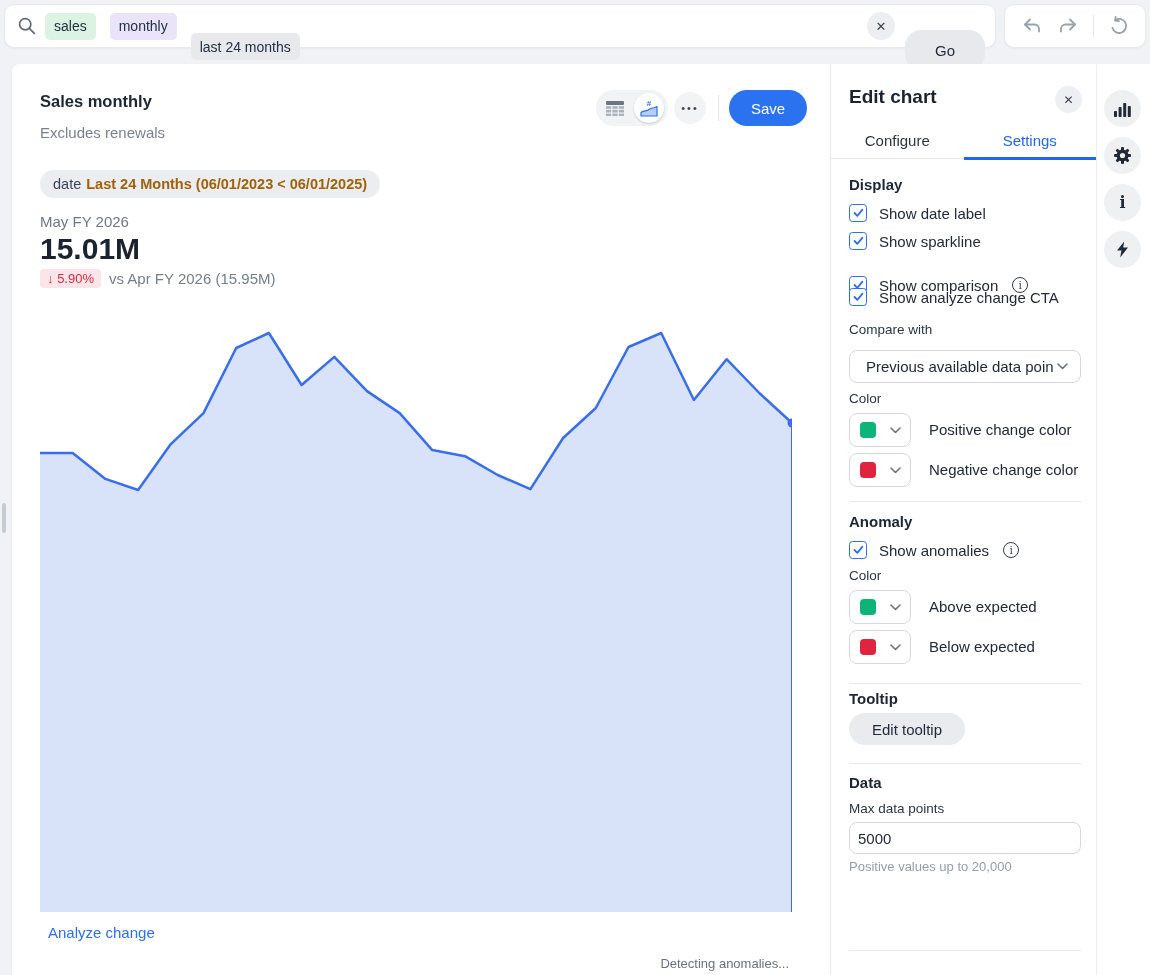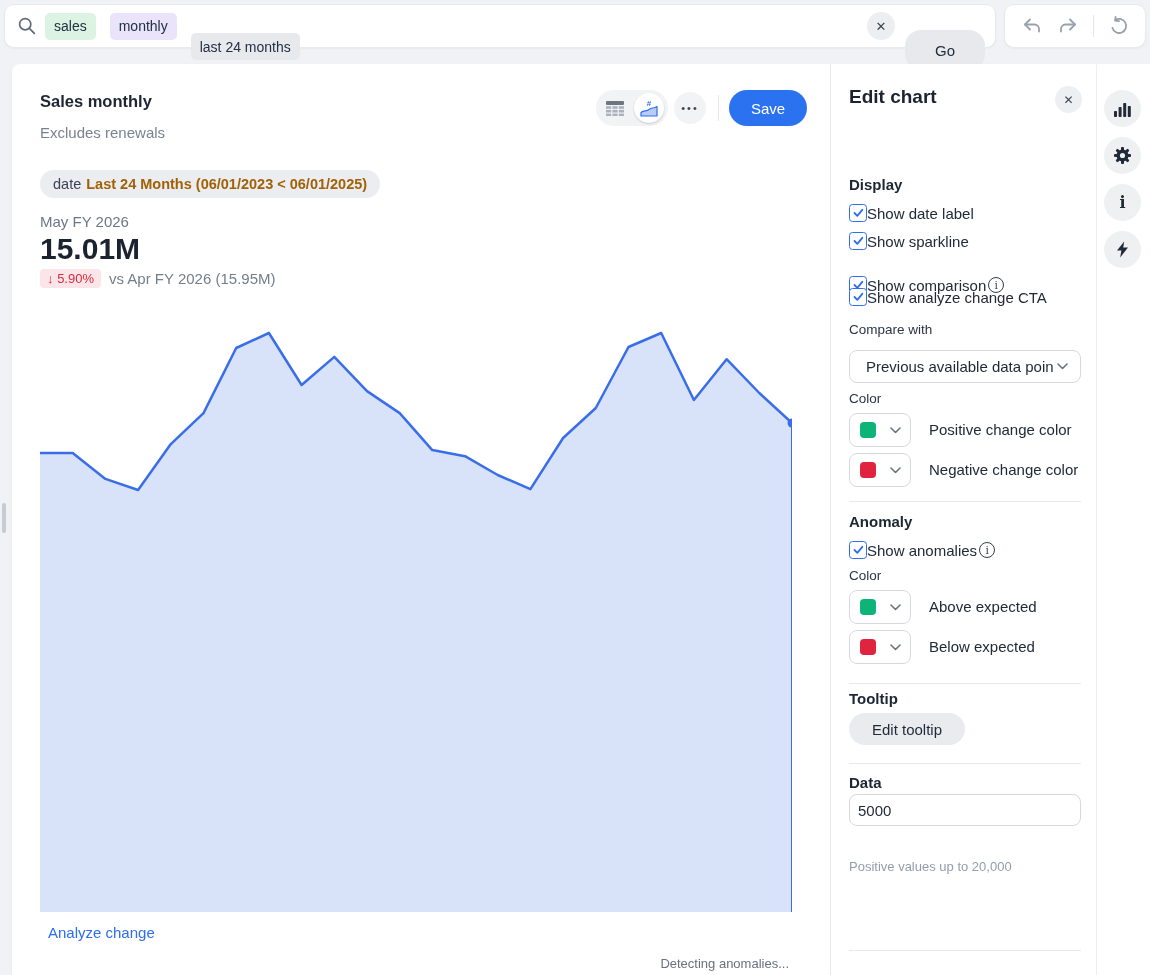--- a/index.html
+++ b/index.html
@@ -63,21 +63,21 @@
   
   .panel { position:absolute; left:818px; top:0; width:266px; height:911px; border-left:1px solid #e7e9ed; background:#fff; }
   .panel-title { position:absolute; left:18px; top:22px; font-size:19px; font-weight:700; color:#1c2330; }
   .panel-close { position:absolute; left:224px; top:22px; width:27px; height:27px; border-radius:50%; background:#edeff2;
     display:flex; align-items:center; justify-content:center; font-size:12px; color:#3c4553; cursor:pointer; }
   .tabs { position:absolute; left:0; top:68px; width:100%; height:27px; display:flex; border-bottom:1px solid #e6e8ec; }
   .tab { flex:1; text-align:center; font-size:15px; color:#2b3441; cursor:pointer; padding-bottom:8px; }
   .tab.active { color:#2166f0; font-weight:500; border-bottom:3px solid #2166f0; margin-bottom:-2px; }
 
   .sec-head { position:absolute; left:18px; font-size:15px; font-weight:700; color:#1d2634; }
-  .cb-row { position:absolute; left:18px; display:flex; align-items:center; gap:0; height:20px; }
+  .cb-row { position:absolute; left:18px; display:flex; align-items:center; gap:12px; height:20px; }
   .cbox { width:18px; height:18px; border:1.6px solid #2e6ef0; border-radius:3.5px; background:#fff;
     display:flex; align-items:center; justify-content:center; cursor:pointer; flex:0 0 auto; }
   .cb-label { font-size:15px; color:#222a38; white-space:nowrap; }
   .info-ic { width:16px; height:16px; border:1.3px solid #333c4a; border-radius:50%; display:inline-flex;
     align-items:center; justify-content:center; font-size:10.5px; font-family:"DejaVu Serif",serif; color:#333c4a; margin-left:2px; }
   .mini-label { position:absolute; left:18px; font-size:13.5px; font-weight:500; color:#2c3544; }
   .select { position:absolute; left:18px; width:232px; height:33px; border:1px solid #d5d9df; border-radius:8px;
     background:#fff; display:flex; align-items:center; padding:0 12px 0 16px; cursor:pointer; }
   .select .sel-text { flex:1; font-size:15px; color:#1f2735; white-space:nowrap; overflow:hidden; }
   .color-dd { position:absolute; left:18px; width:62px; height:34px; border:1px solid #d5d9df; border-radius:8px;
@@ -197,20 +197,24 @@
       </svg>
     </div>
     <div class="chart-status">Detecting anomalies...</div>
     <div class="analyze-link">Analyze change</div>
 
     <div class="panel">
       <div class="panel-title">Edit chart</div>
       <div class="panel-close">
         <span>✕</span>
       </div>
+      <div class="tabs">
+        <div class="tab">Configure</div>
+        <div class="tab active">Settings</div>
+      </div>
 
       <div class="sec-head" style="top:112px">Display</div>
 
       <div class="cb-row" style="top:139px">
         <span class="cbox">
           <svg width="11" height="10" viewBox="0 0 11 10">
               <polyline points="1.5,5 4.3,7.8 9.3,1.8" fill="none" stroke="#2e6ef0" stroke-width="1.8" stroke-linecap="round" stroke-linejoin="round"></polyline>
             </svg>
         </span>
         <span class="cb-label">Show date label</span>
@@ -292,21 +296,21 @@
       </div>
       <div class="dd-label" style="top:574px">Below expected</div>
 
       <div class="divider" style="top:619px"></div>
       <div class="sec-head" style="top:626px">Tooltip</div>
       <div class="pill-btn" style="top:649px">Edit tooltip</div>
 
       <div class="divider" style="top:699px"></div>
       <div class="sec-head" style="top:710px">Data</div>
       <div class="mini-label" style="top:737px">Max data points</div>
-      <input class="text-input" style="top: 730px; padding-left: 8px;" type="text" value="5000">
+      <input class="text-input" style="top: 758px; padding-left: 8px;" type="text" value="5000">
       <div class="helper" style="top:795px">Positive values up to 20,000</div>
 
       <div class="divider" style="top:886px"></div>
     </div>
   </div>
 
   <div class="rail">
     <div class="rail-btn" style="top:26px">
       <svg width="17" height="16" viewBox="0 0 17 16">
         <g fill="#202a38">

